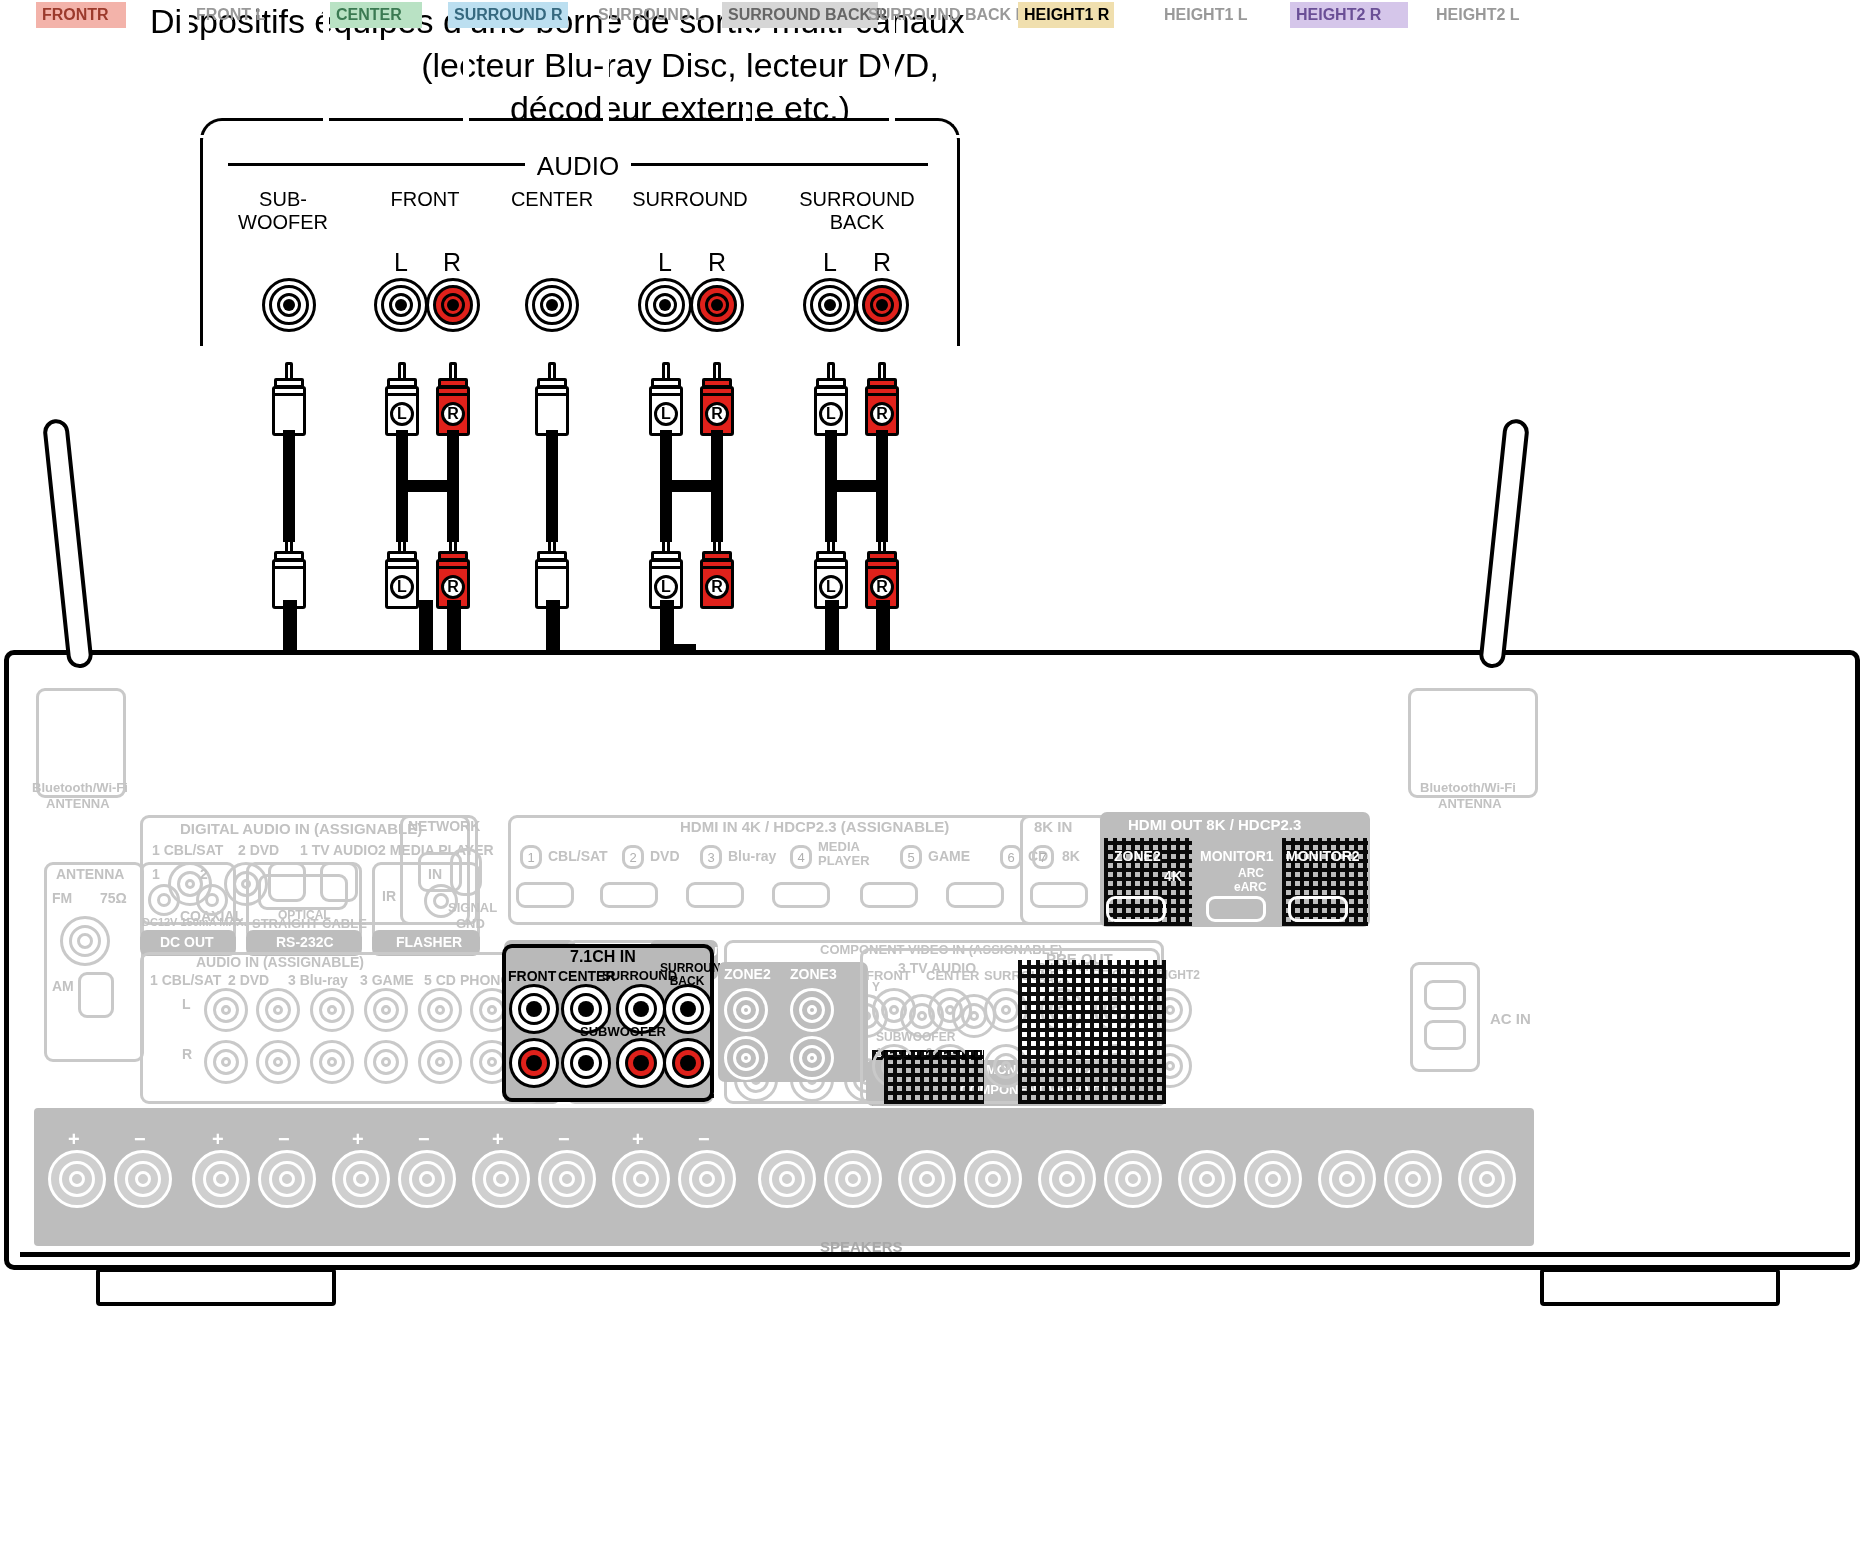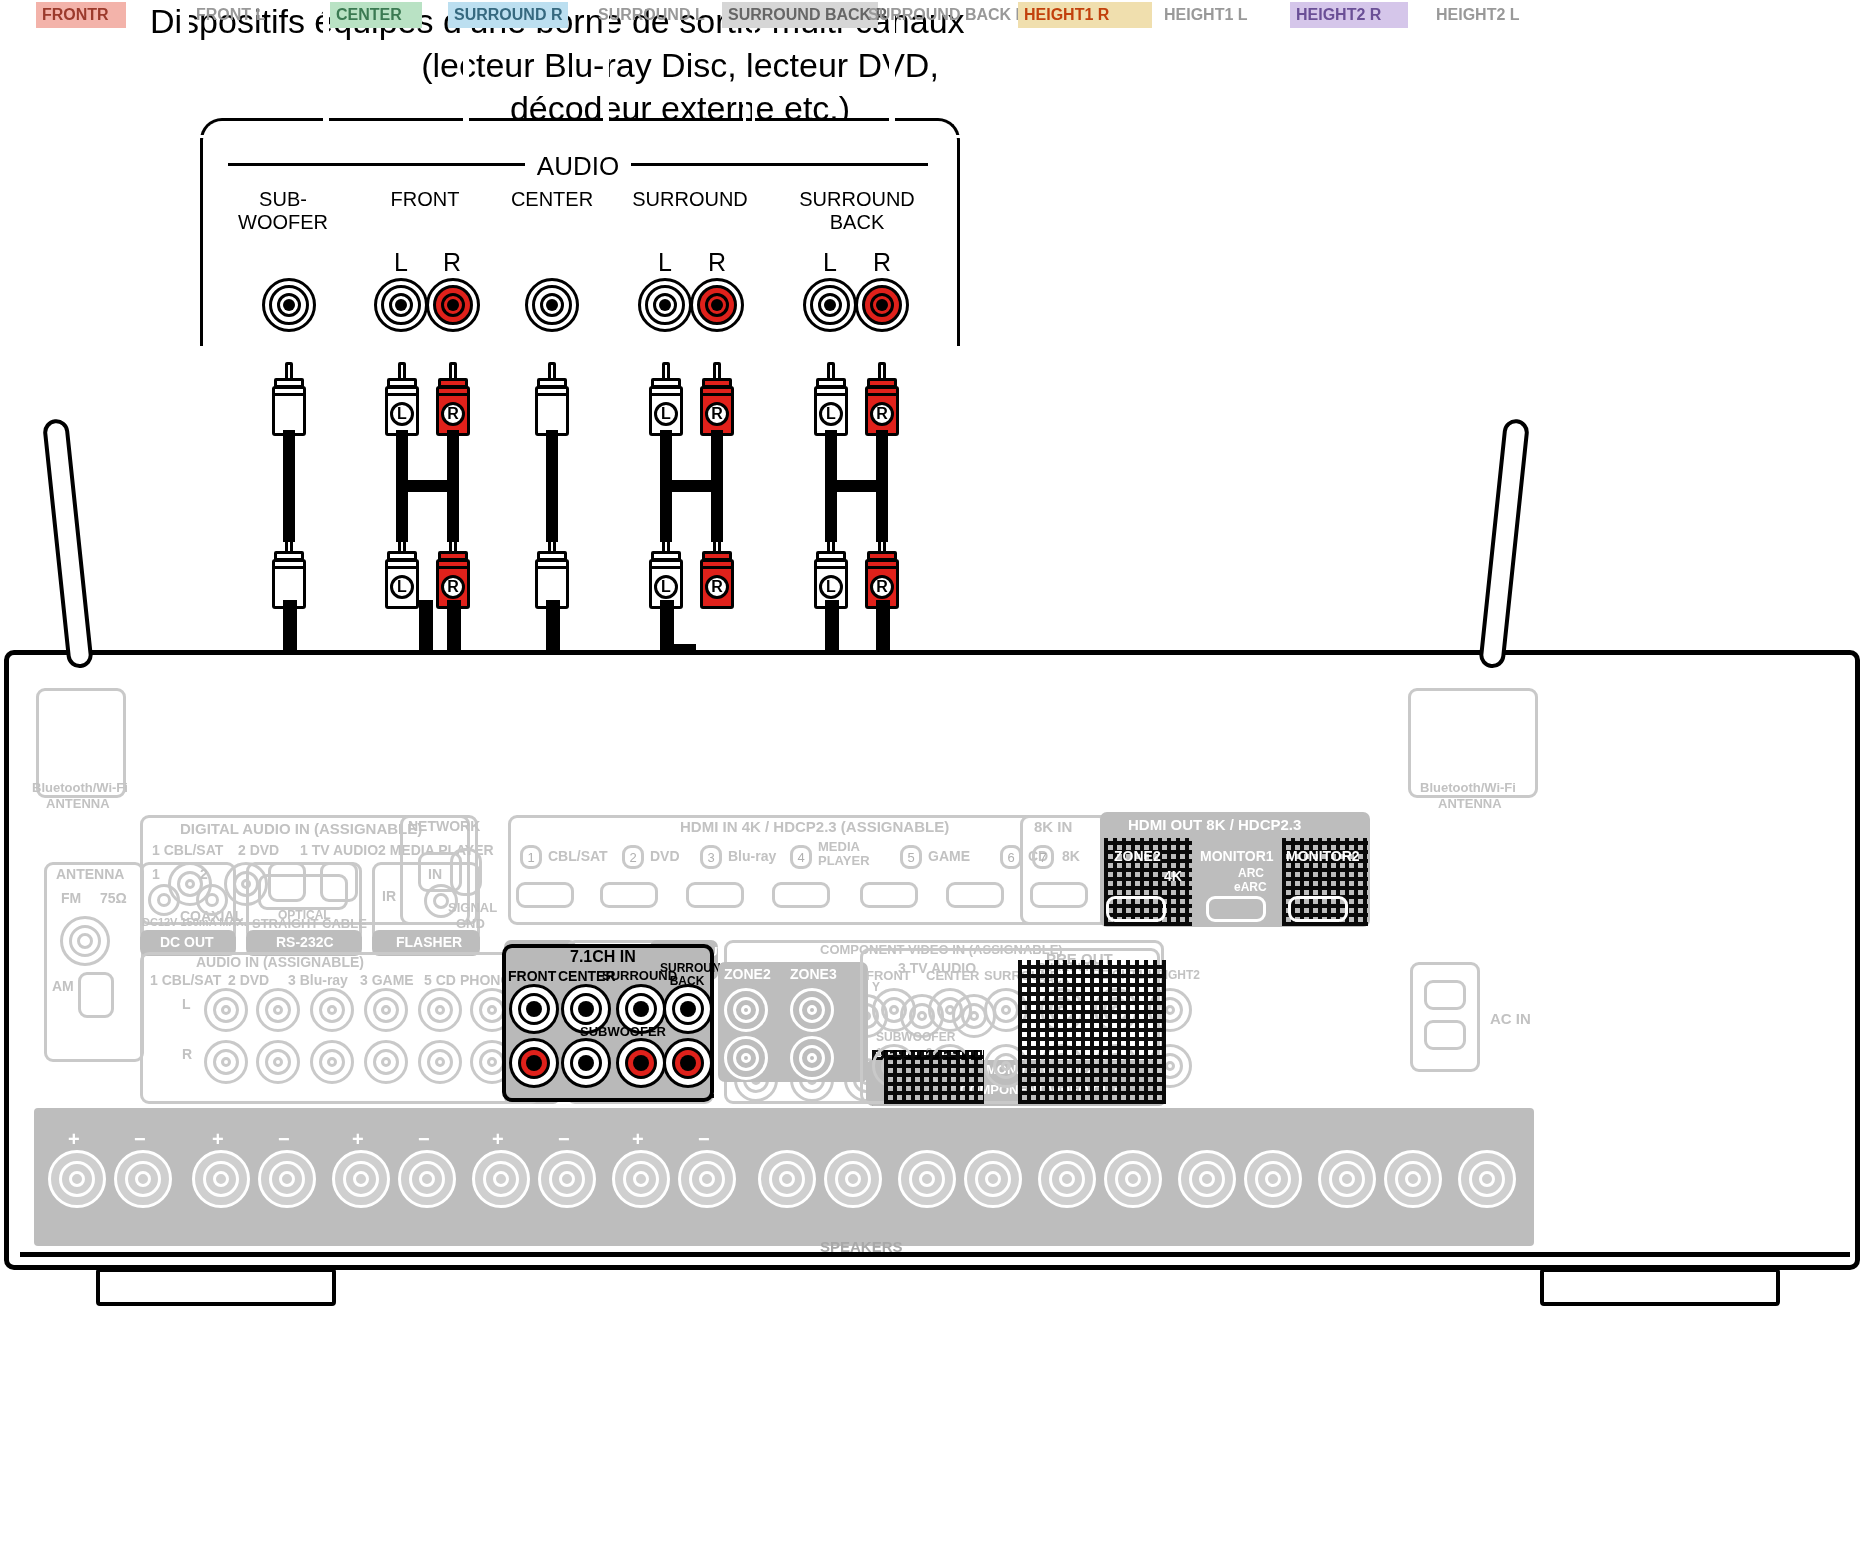--- a/index.html
+++ b/index.html
@@ -432,21 +432,21 @@
   <div class="g-txt dark" style="left:1238px;top:866px;font-size:12px;">ARC</div>
   <div class="g-txt dark" style="left:1234px;top:880px;font-size:12px;">eARC</div>
   <div class="hatch" style="left:1282px;top:838px;width:86px;height:88px;"></div>
   <div class="g-txt dark" style="left:1286px;top:848px;font-size:14px;">MONITOR2</div>
   <div class="g-box" style="left:1106px;top:896px;width:60px;height:26px;border-color:#fff;"></div>
   <div class="g-box" style="left:1206px;top:896px;width:60px;height:26px;border-color:#fff;"></div>
   <div class="g-box" style="left:1288px;top:896px;width:60px;height:26px;border-color:#fff;"></div>
 
   <div class="g-box" style="left:44px;top:862px;width:100px;height:200px;"></div>
   <div class="g-txt" style="left:56px;top:866px;font-size:14px;">ANTENNA</div>
-  <div class="g-txt" style="left:52px;top:890px;font-size:14px;margin-left:9px;">FM</div>
+  <div class="g-txt" style="left:52px;top:890px;font-size:14px;">FM</div>
   <div class="g-txt" style="left:100px;top:890px;font-size:14px;">75Ω</div>
   <div class="g-jack" style="left:60px;top:916px;width:50px;height:50px;">
       <i></i>
       <b></b>
     </div>
   <div class="g-txt" style="left:52px;top:978px;font-size:14px;">AM</div>
   <div class="g-box" style="left:78px;top:972px;width:36px;height:46px;"></div>
 
   <div class="g-box" style="left:140px;top:862px;width:96px;height:80px;"></div>
   <div class="g-txt" style="left:152px;top:866px;font-size:14px;">1</div>
@@ -845,21 +845,21 @@
   <div class="spk-post" style="left:898px;top:1150px;">
       <i></i>
       <b></b>
     </div>
   <div class="spk-post" style="left:964px;top:1150px;">
       <i></i>
       <b></b>
     </div>
 
   <div class="spk-cell" style="left:1032px;width:140px;"></div>
-  <div class="spk-tag" style="left:1018px;width:134px;background:#f0dfae;color:#c2410c;">
+  <div class="spk-tag" style="left:1018px;width:96px;background:#f0dfae;color:#000000;">
     <span>HEIGHT1</span> <span>R</span>
   </div>
   <div class="spk-post" style="left:1038px;top:1150px;">
       <i></i>
       <b></b>
     </div>
   <div class="spk-post" style="left:1104px;top:1150px;">
       <i></i>
       <b></b>
     </div>

